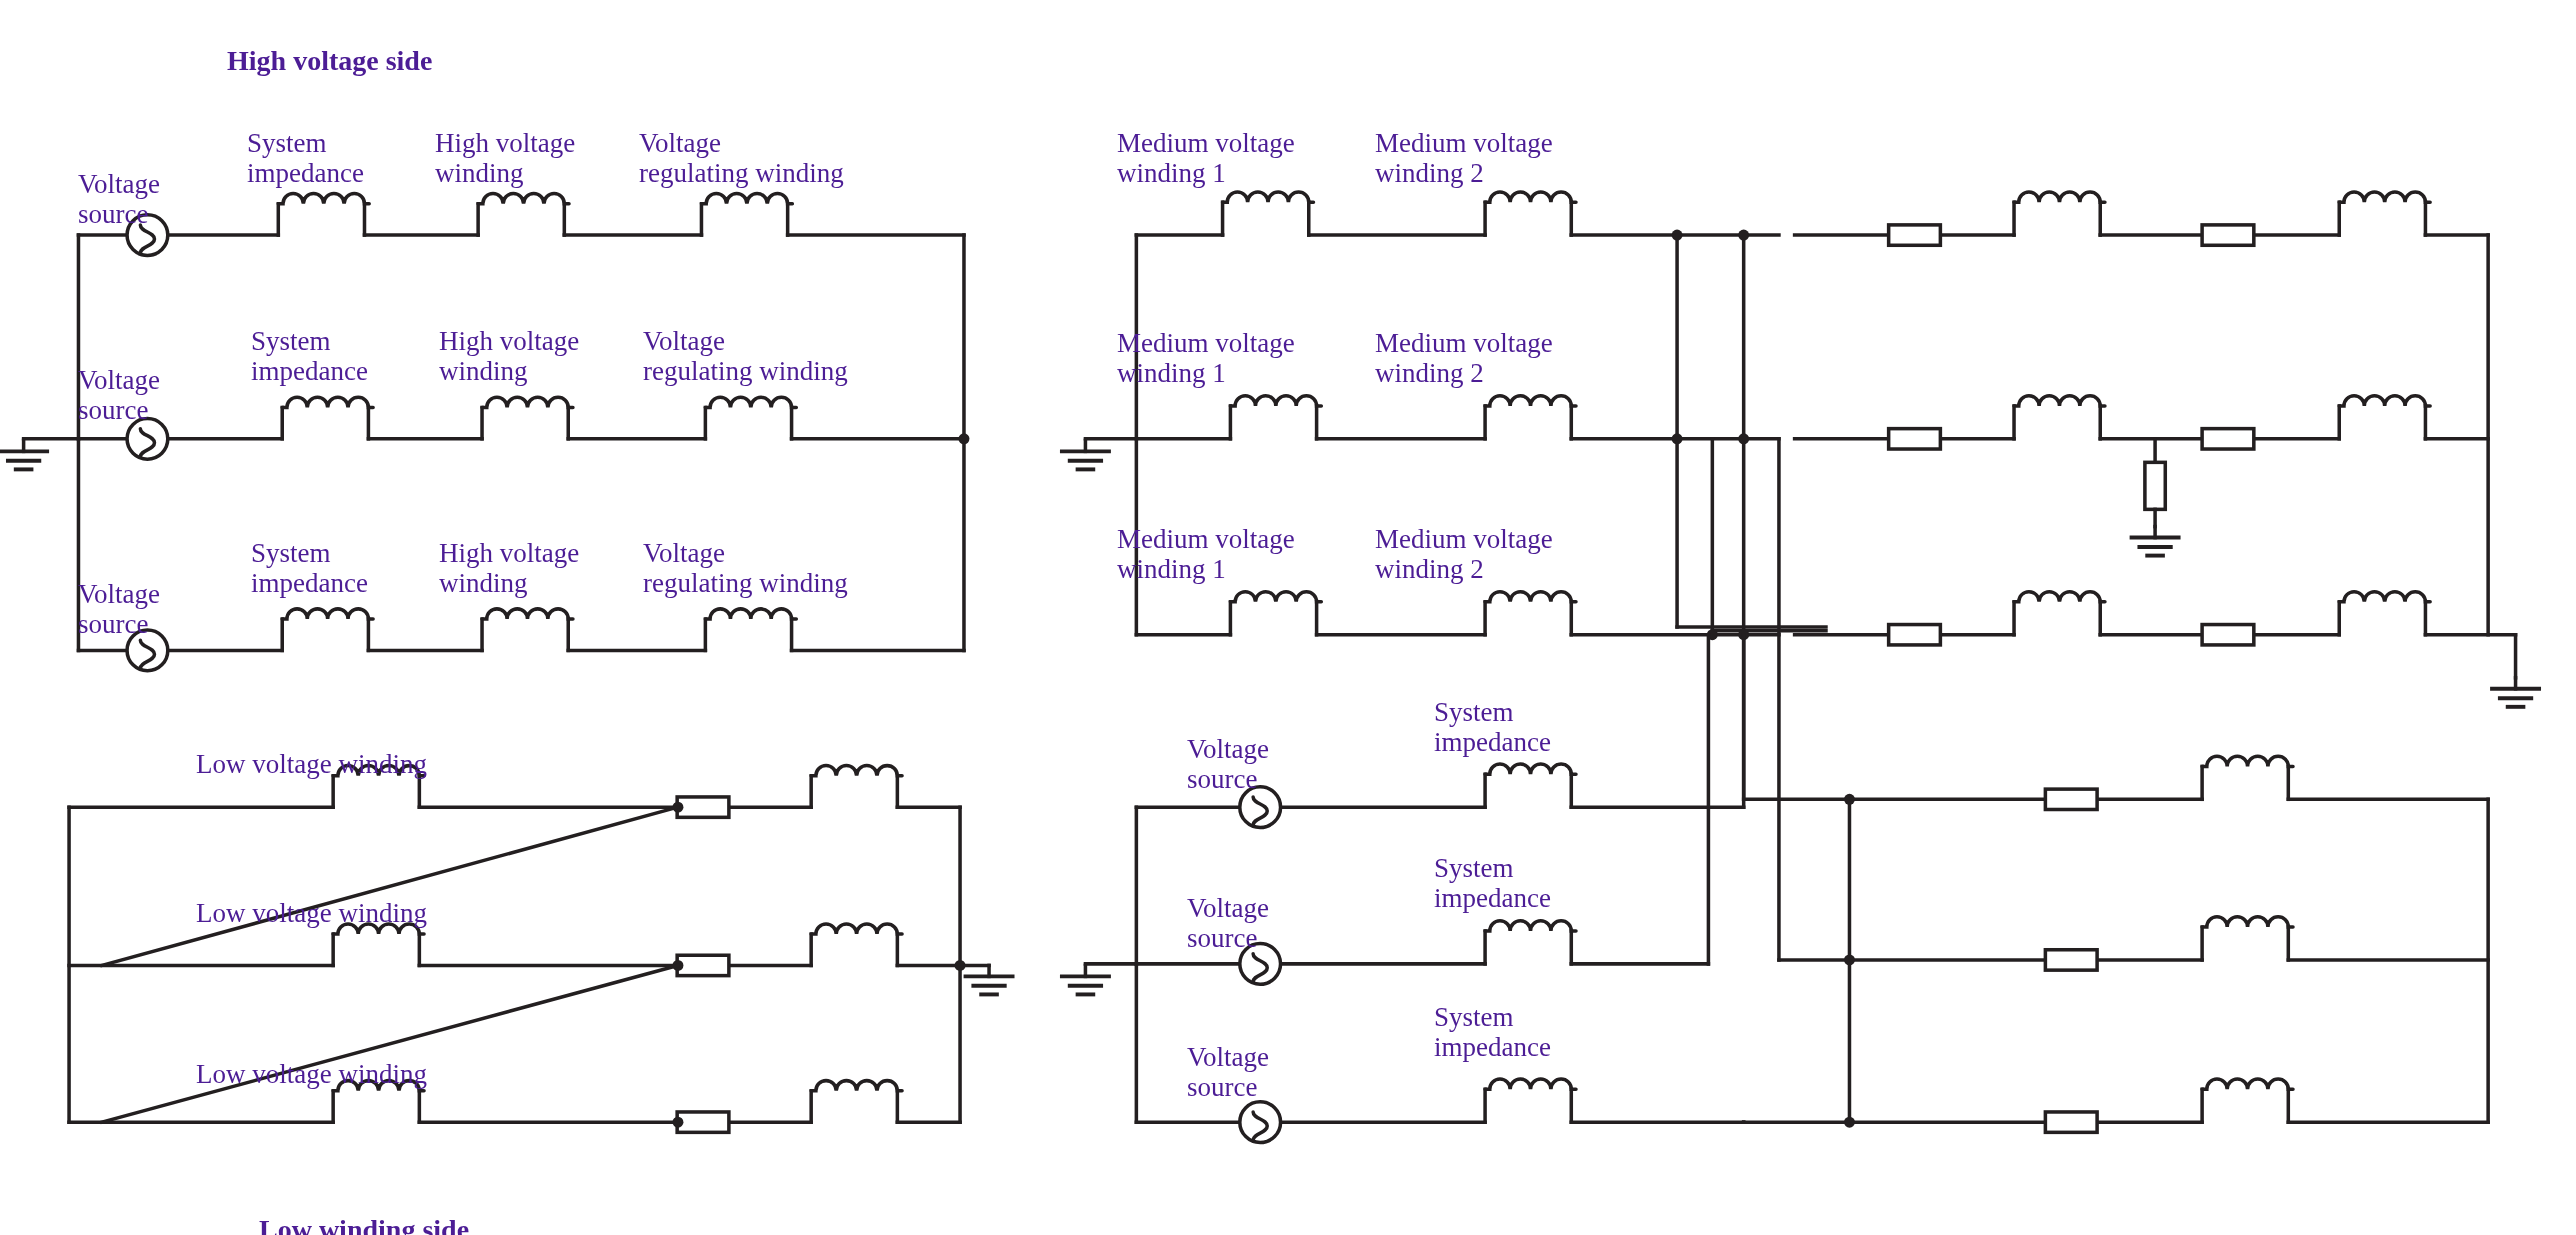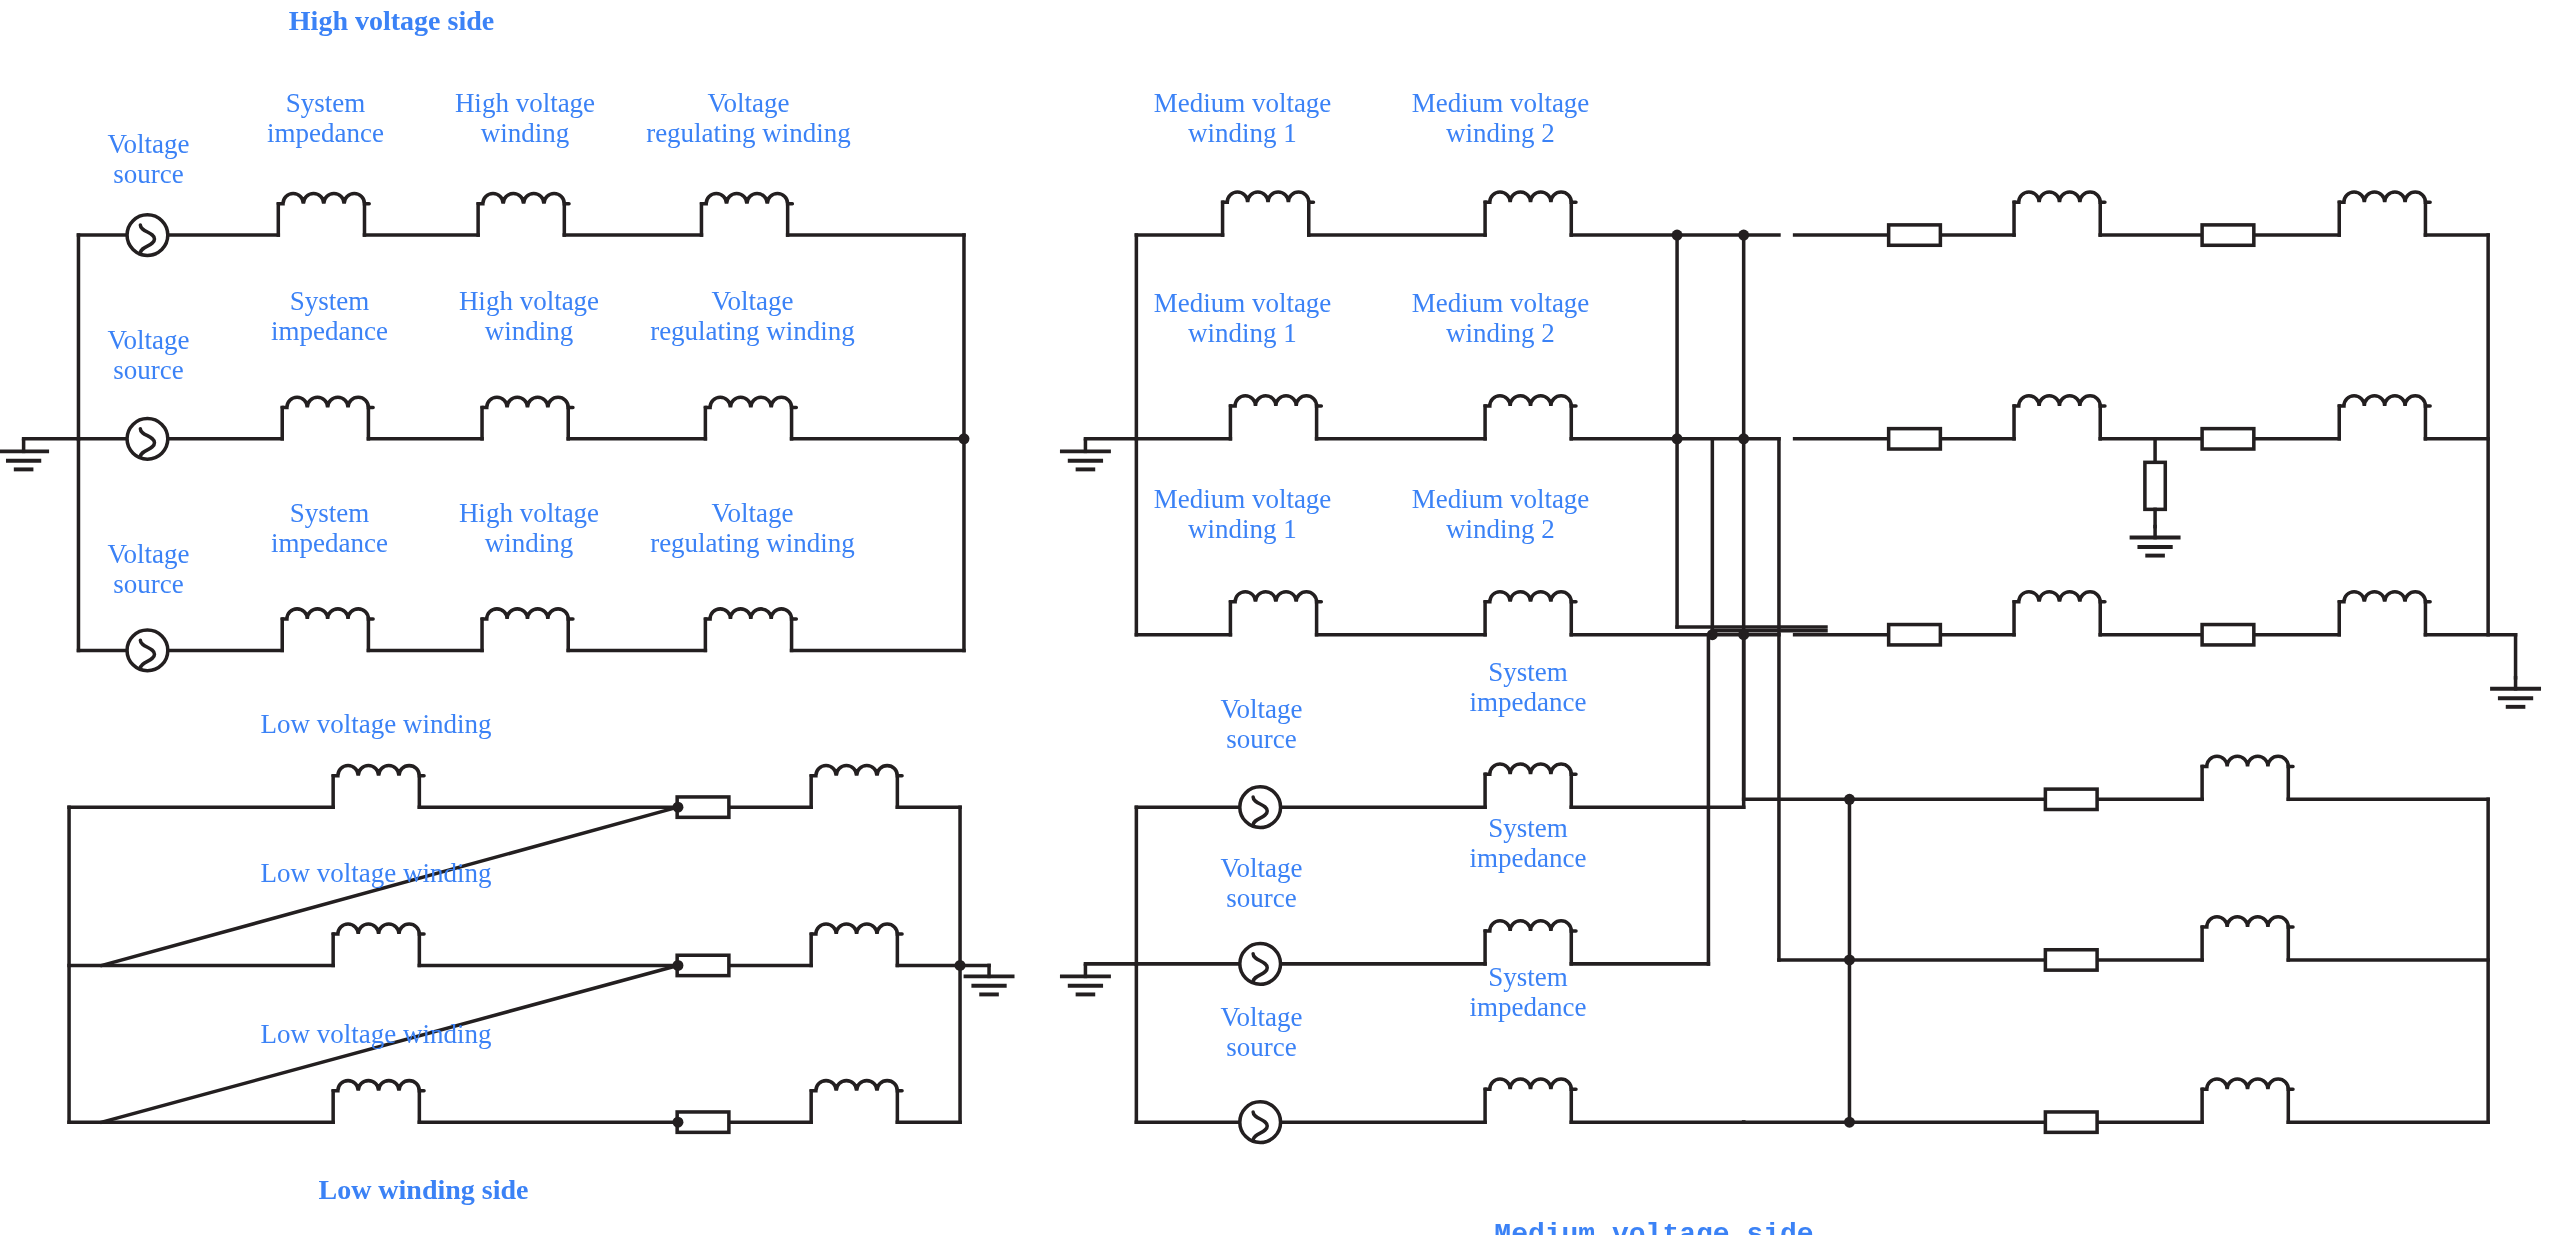--- a/index.html
+++ b/index.html
@@ -20,26 +20,26 @@
   }
   #schematic {
     position: absolute;
     left: 0;
     top: 0;
     width: 2576px;
     height: 1235px;
   }
   .lbl {
     position: absolute;
-    text-align: center;
     line-height: 1.12;
     font-size: 27px;
-    color: #3b82f6;
+    color: #4c1d95;
     white-space: pre;
     pointer-events: none;
+    margin-top: 40px;
   }
   .lbl.bold {
     font-weight: bold;
     font-size: 28px;
   }
   .lbl.two {
     line-height: 1.12;
   }
 </style>
 </head>

